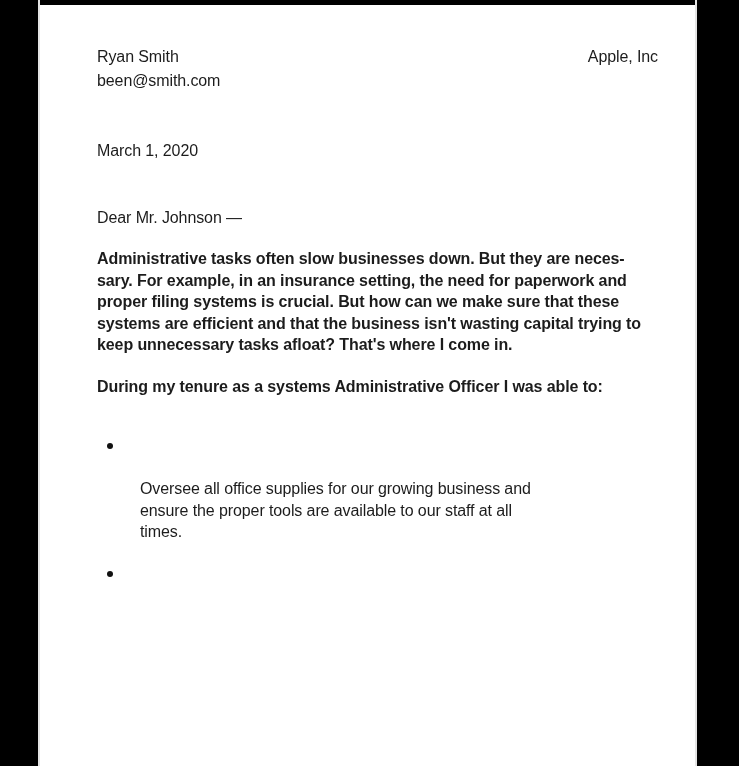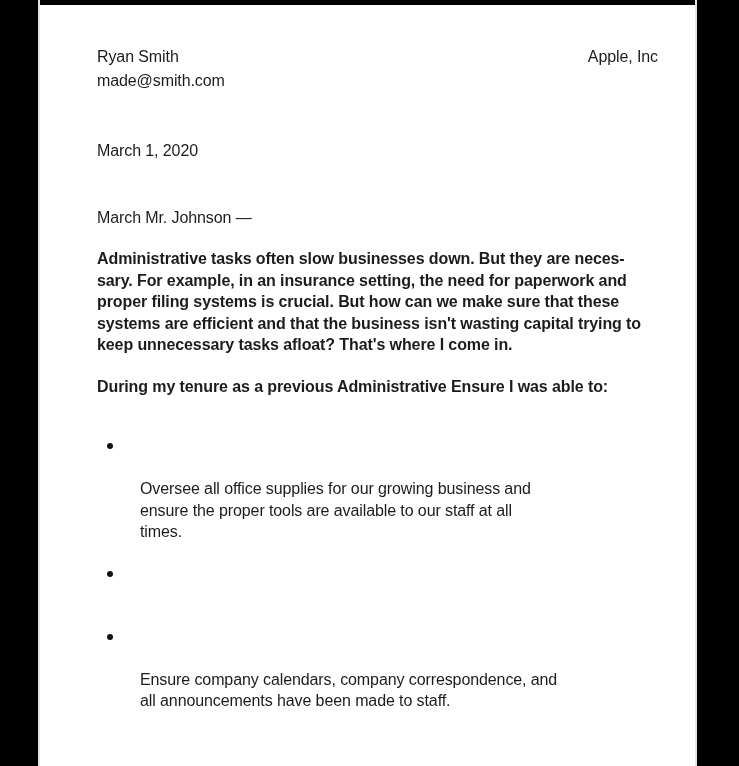--- a/index.html
+++ b/index.html
@@ -77,48 +77,43 @@
 
   <div class="frame-top"></div>
   <div class="frame-left"></div>
   <div class="frame-right"></div>
 
   <div class="page">
 
     <div class="header-row">
       <div class="sender-block">
         <div>Ryan Smith</div>
-        <div>made@smith.com</div>
+        <div>been@smith.com</div>
       </div>
       <div class="company">Apple, Inc</div>
     </div>
 
     <div class="date-line">March 1, 2020</div>
 
-    <div class="salutation">March Mr. Johnson —</div>
+    <div class="salutation">Dear Mr. Johnson —</div>
 
     <div class="para para-intro">Administrative tasks often slow businesses down. But they are neces-
 sary. For example, in an insurance setting, the need for paperwork and
 proper filing systems is crucial. But how can we make sure that these
 systems are efficient and that the business isn't wasting capital trying to
 keep unnecessary tasks afloat? That's where I come in.</div>
 
-    <div class="para para-lead">During my tenure as a previous Administrative Ensure I was able to:</div>
+    <div class="para para-lead">During my tenure as a systems Administrative Officer I was able to:</div>
 
     <ul class="bullet-list">
       <li class="bullet-item">
         <span class="bullet-dot"></span>
         <span>Oversee all office supplies for our growing business and
 ensure the proper tools are available to our staff at all
 times.</span>
       </li>
       <li class="bullet-item">
         <span class="bullet-dot"></span>
       </li>
-      <li class="bullet-item">
-        <span class="bullet-dot"></span>
-        <span>Ensure company calendars, company correspondence, and
-all announcements have been made to staff.</span>
-      </li>
     </ul>
 
   </div>
 </div>
 
 </body></html>

